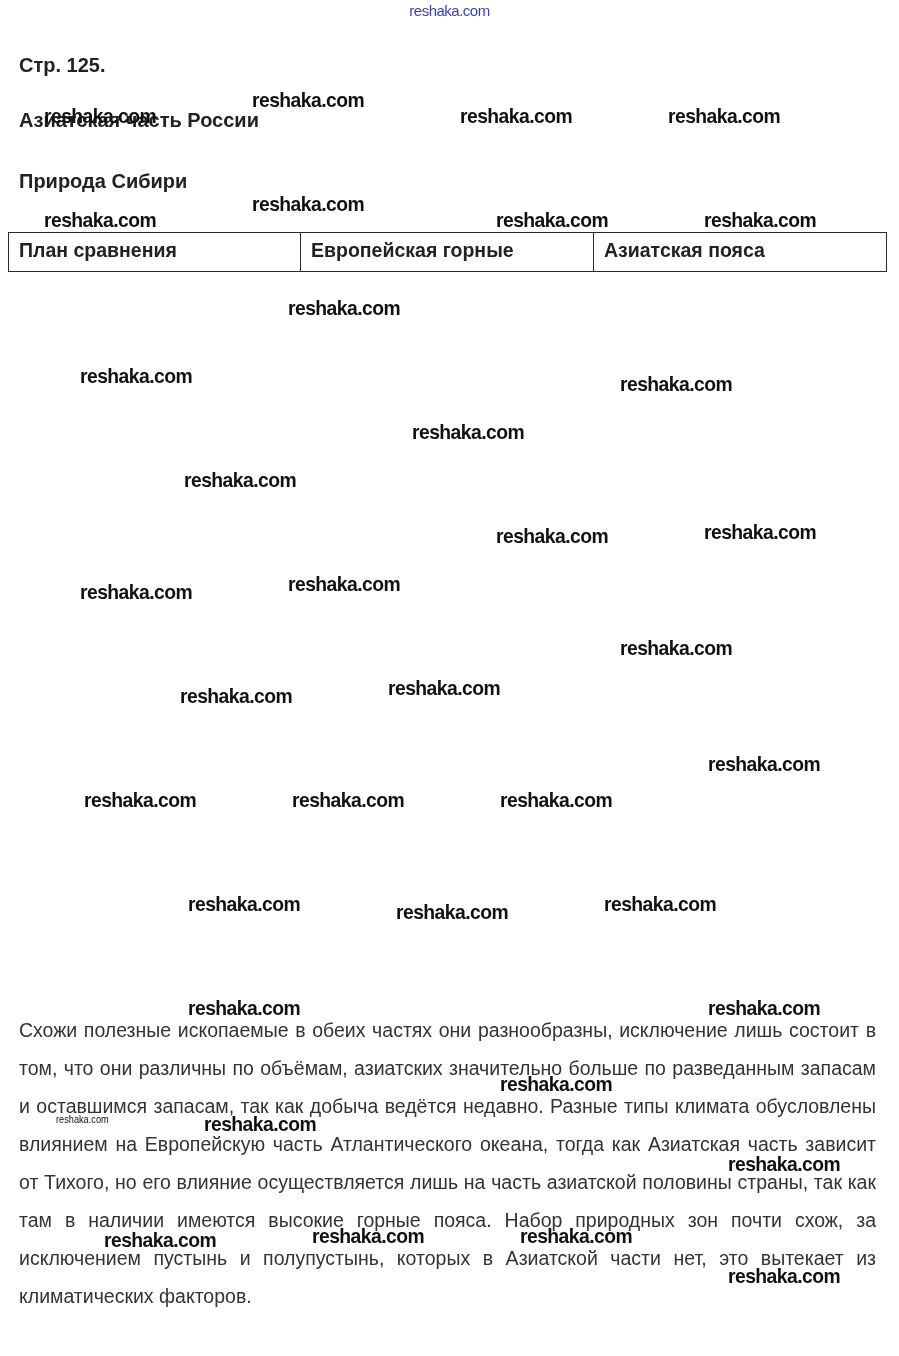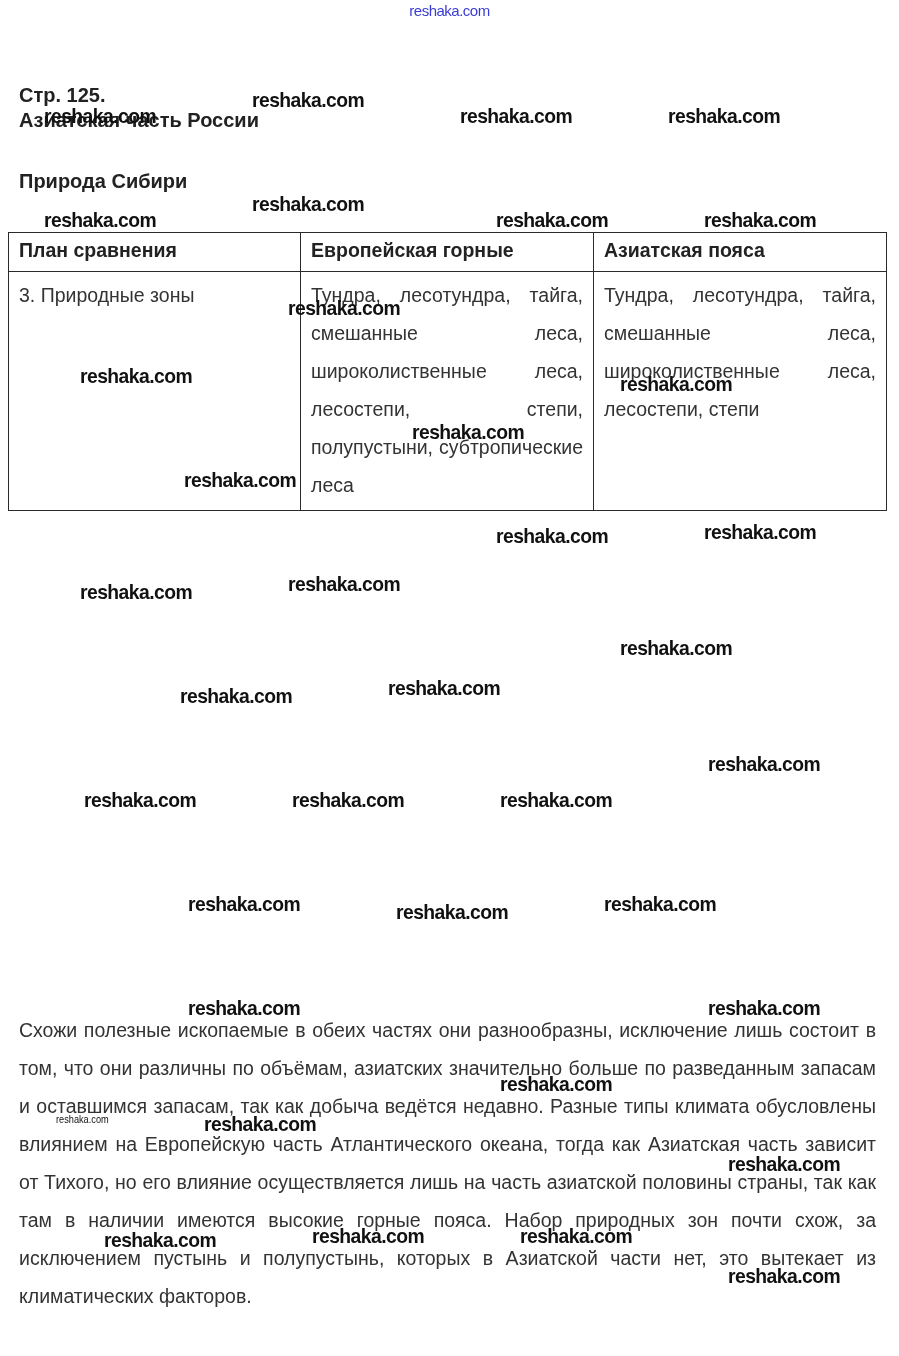--- a/index.html
+++ b/index.html
@@ -1,21 +1,21 @@
 <!DOCTYPE html>
 <html><head>
 <meta charset="utf-8">
 <style>
   html, body { margin:0; padding:0; background:#ffffff; }
   body { width:899px; height:1356px; position:relative; overflow:hidden;
          font-family:"Liberation Sans", sans-serif; color:#2b2b2b; }
   .site-link { position:absolute; left:0; width:899px; top:2px; text-align:center;
                font-size:15px; color:#3b3bd6; letter-spacing:-0.5px; }
   .h { position:absolute; left:19px; font-weight:bold; font-size:20px; color:#222; }
-  #page-num { top:84px; }
+  #page-num { top:54px; }
   #section-title { top:109px; }
   #subsection-title { top:170px; }
   table.cmp { position:absolute; left:8px; top:232px; width:878px; border-collapse:collapse;
               table-layout:fixed; }
   table.cmp td, table.cmp th { border:1px solid #2a2a2a; vertical-align:top;
               padding:4px 10px 6px 10px; font-size:19.5px; line-height:38px;
               text-align:justify; text-align-last:left; color:#333;margin-left:10px; }
   table.cmp th { font-weight:bold; text-align:left; line-height:26px; padding:4px 10px 8px 10px; color:#222; }
   col.c1 { width:292px; } col.c2 { width:293px; } col.c3 { width:293px; }
   .wm { position:absolute; font-weight:bold; font-size:21px; color:#111; white-space:nowrap;
@@ -38,25 +38,20 @@
   <colgroup>
       <col class="c1">
       <col class="c2">
       <col class="c3">
     </colgroup>
   <tbody>
       <tr>
     <th>План сравнения</th>
     <th>Европейская горные</th>
     <th>Азиатская пояса</th>
-  </tr>
-  <tr style="height:229px">
-    <td>3. Природные зоны</td>
-    <td>Тундра, лесотундра, тайга, смешанные леса, широколиственные леса, лесостепи, степи, полупустыни, субтропические леса</td>
-    <td>Тундра, лесотундра, тайга, смешанные леса, широколиственные леса, лесостепи, степи</td>
   </tr>
 </tbody>
   </table>
 
 <div class="para">Схожи полезные ископаемые в обеих частях они разнообразны, исключение лишь состоит в том, что они различны по объёмам, азиатских значительно больше по разведанным запасам и оставшимся запасам, так как добыча ведётся недавно. Разные типы климата обусловлены влиянием на Европейскую часть Атлантического океана, тогда как Азиатская часть зависит от Тихого, но его влияние осуществляется лишь на часть азиатской половины страны, так как там в наличии имеются высокие горные пояса. Набор природных зон почти схож, за исключением пустынь и полупустынь, которых в Азиатской части нет, это вытекает из климатических факторов.</div>
 
 <div>
   <span class="wm" style="left:44px;top:104px">reshaka.com</span>
   <span class="wm" style="left:252px;top:88px">reshaka.com</span>
   <span class="wm" style="left:460px;top:104px">reshaka.com</span>

